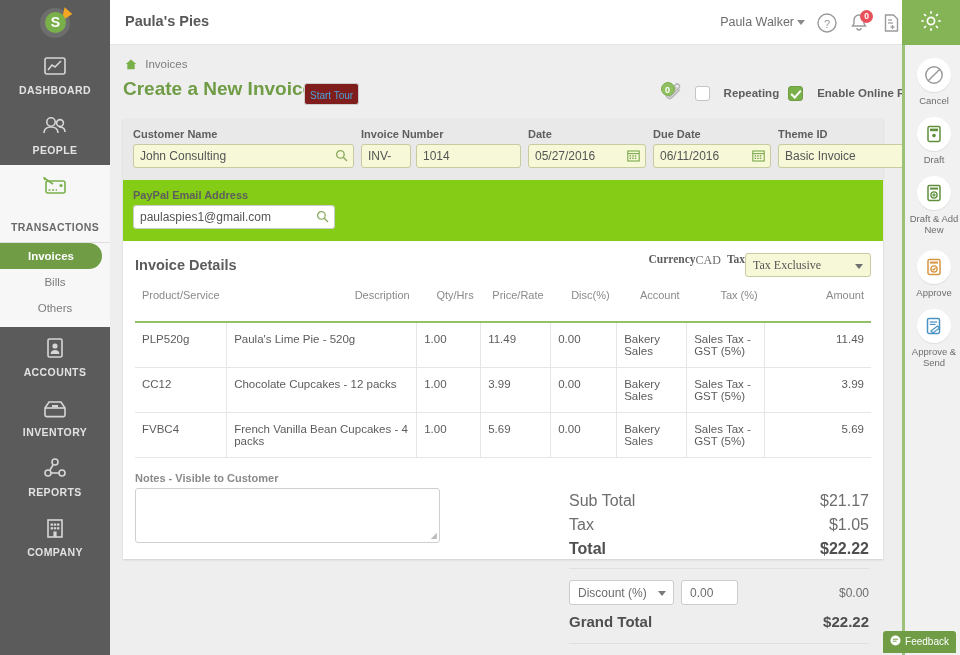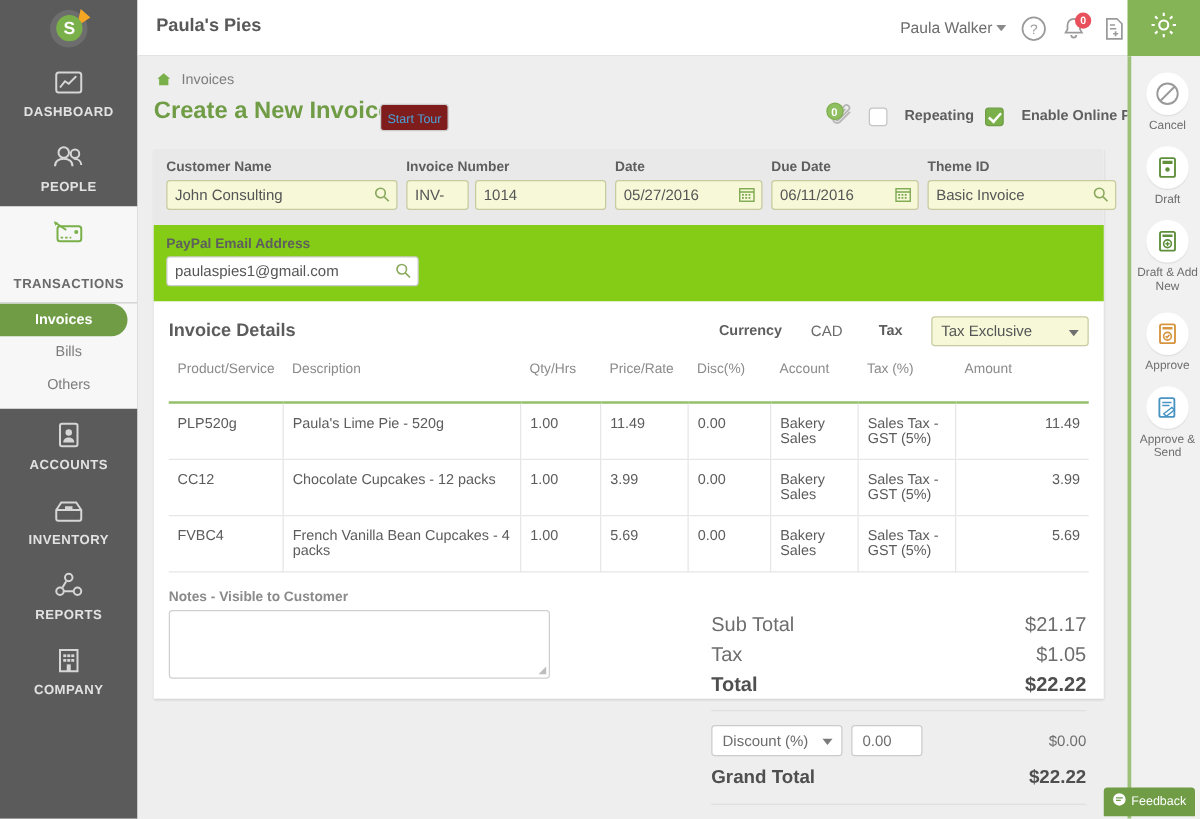--- a/index.html
+++ b/index.html
@@ -149,37 +149,37 @@
     border-radius: 3px; display: flex; align-items: center; padding: 0 6px;
     font-size: 12px; color: #555; cursor: text;
   }
   .inp.white { background: #ffffff; border-color: #cccccc; }
   .inp .mag { position: absolute; right: 5px; top: 4px; }
   .inp .cal { position: absolute; right: 5px; top: 4px; }
 
   
   .details-hd { padding: 12px 12px 4px; display: flex; align-items: center; }
   .details-title { font-size: 14.5px; font-weight: bold; color: #5c5c5c; }
-  .det-right { margin-left: auto; display: flex; align-items: center; gap: 23px; }
+  .det-right { margin-left: auto; display: flex; gap: 0; font-family: Liberation Serif, serif; }
   .det-k { font-size: 11.5px; font-weight: bold; color: #5e5e5e; }
   .det-v { font-size: 12px; color: #6b6b6b; }
   .sel {
     height: 24px; background: #f7f8d8; border: 1px solid #c8caa0; border-radius: 3px;
     font-size: 12px; color: #555; padding: 0 20px 0 7px; display: flex;
     align-items: center; position: relative; cursor: pointer; min-width: 126px;
   }
   .sel:after {
     content: ""; position: absolute; right: 7px; top: 10px;
     border-left: 4px solid transparent; border-right: 4px solid transparent;
     border-top: 5px solid #6f6f6f;
   }
 
   table.items { width: 736px; margin: 4px 12px 0; border-collapse: collapse; }
   table.items th {
-    font-size: 11px; font-weight: normal; color: #8a8a8a; text-align: left;
+    font-size: 11px; font-weight: normal; color: #8a8a8a; text-align: right;
     padding: 4px 7px 20px; border-bottom: 2px solid #95c06a;
   }
   table.items td {
     font-size: 11.5px; color: #5c5c5c; padding: 10px 7px;
     border-bottom: 1px solid #e6e6e6; border-right: 1px solid #e6e6e6;
     vertical-align: top;
   }
   table.items td:last-child, table.items th:last-child { border-right: none; }
   .num { text-align: right; }
   th.num { text-align: right; }
@@ -423,21 +423,21 @@
       <span class="opt-lbl">Enable Online Payment</span>
     </div>
 
     <div class="card">
 
       
       <div class="band-grey">
         <div class="fld-row">
           <div class="fld">
             <span class="fld-lbl">Customer Name</span>
-            <div class="inp" style="width:185px">
+            <div class="inp" style="width:221px">
               <span>John Consulting</span>
               <span class="mag">
                 <svg width="13" height="13" viewBox="0 0 13 13">
                     <circle cx="5.4" cy="5.4" r="3.8" fill="none" stroke="#8aa85e" stroke-width="1.3"></circle>
                     <line x1="8.3" y1="8.3" x2="12" y2="12" stroke="#8aa85e" stroke-width="1.3"></line>
                   </svg>
               </span>
             </div>
           </div>
 

